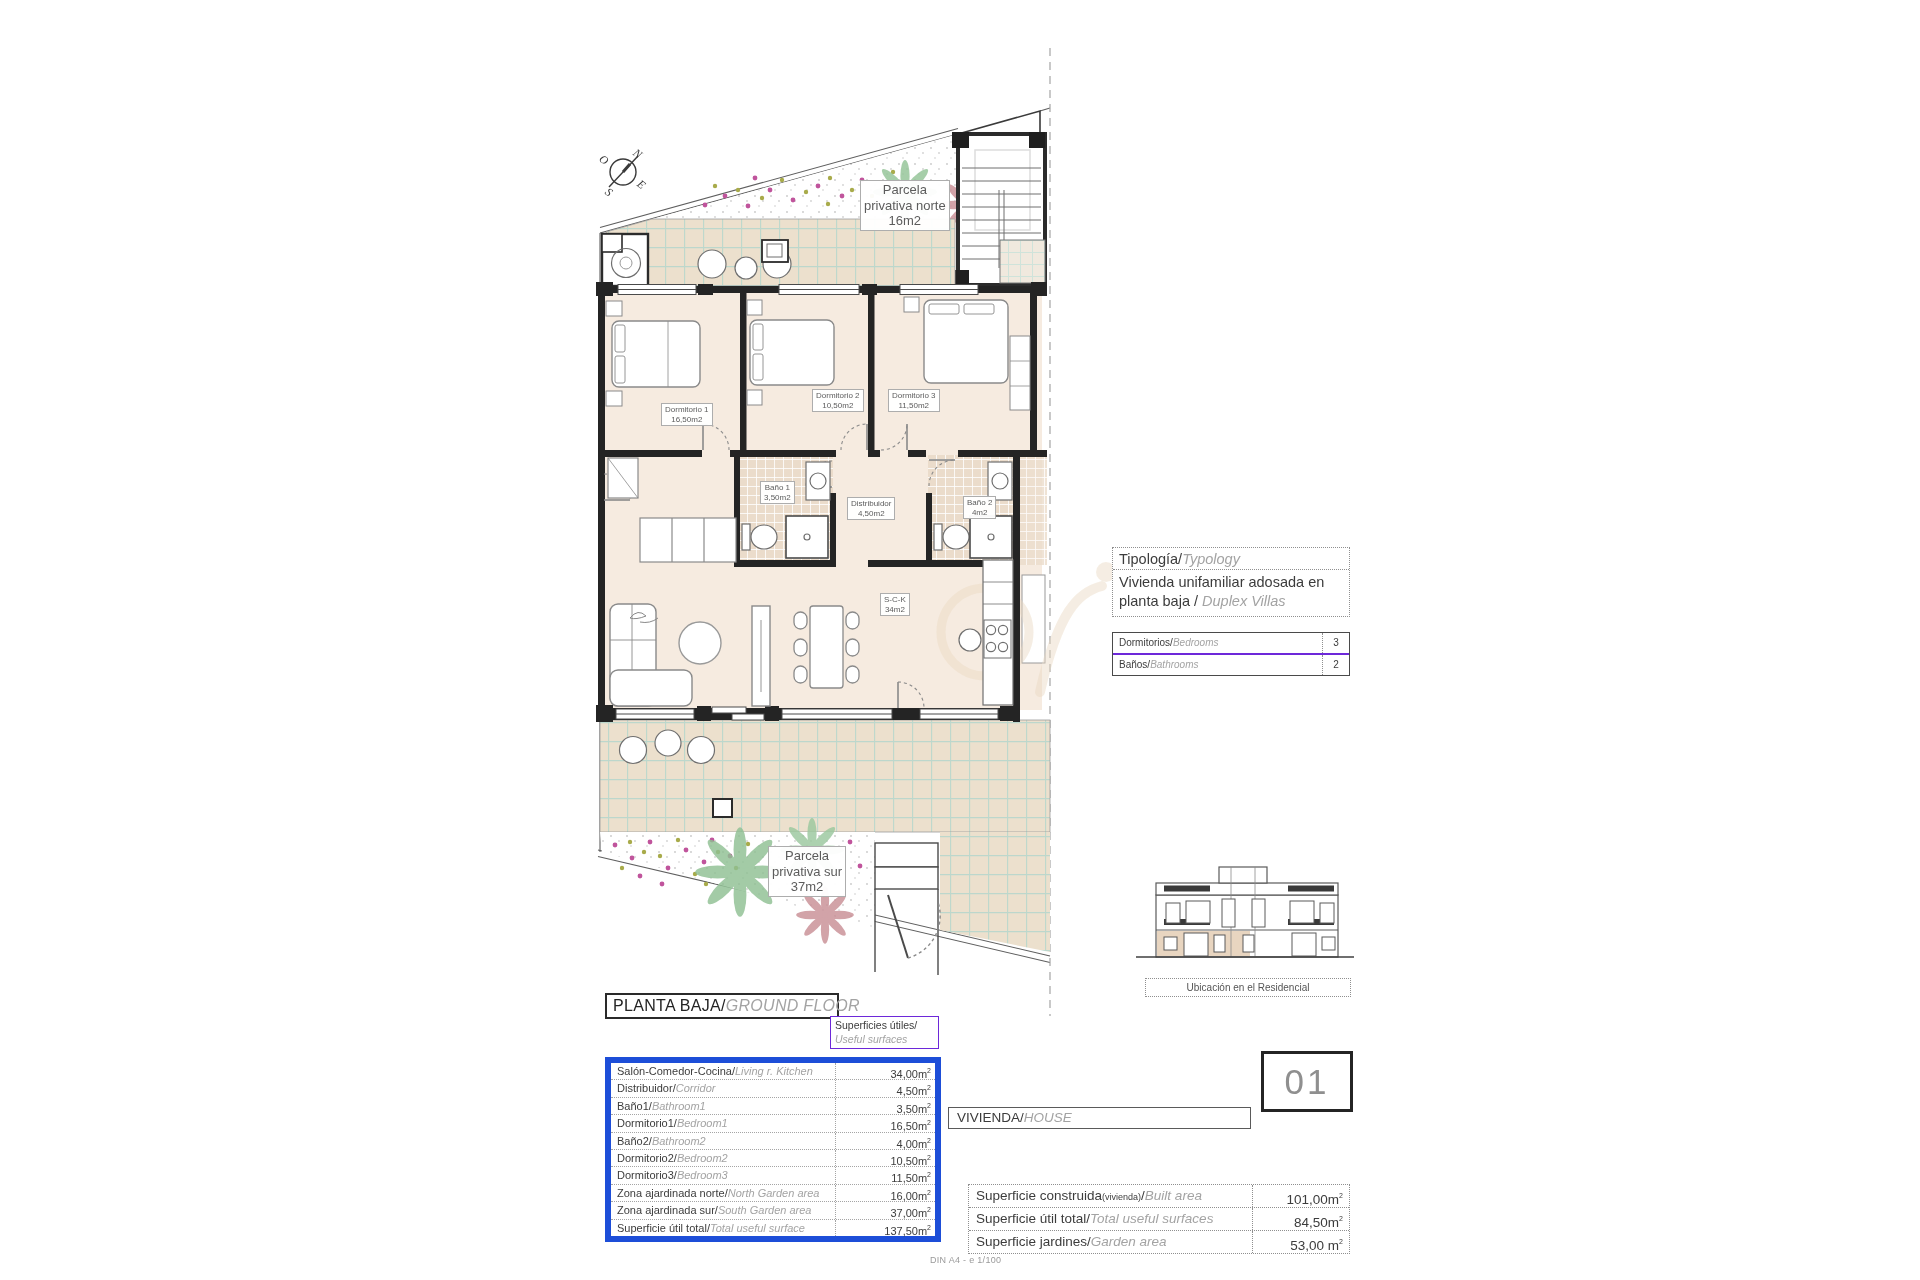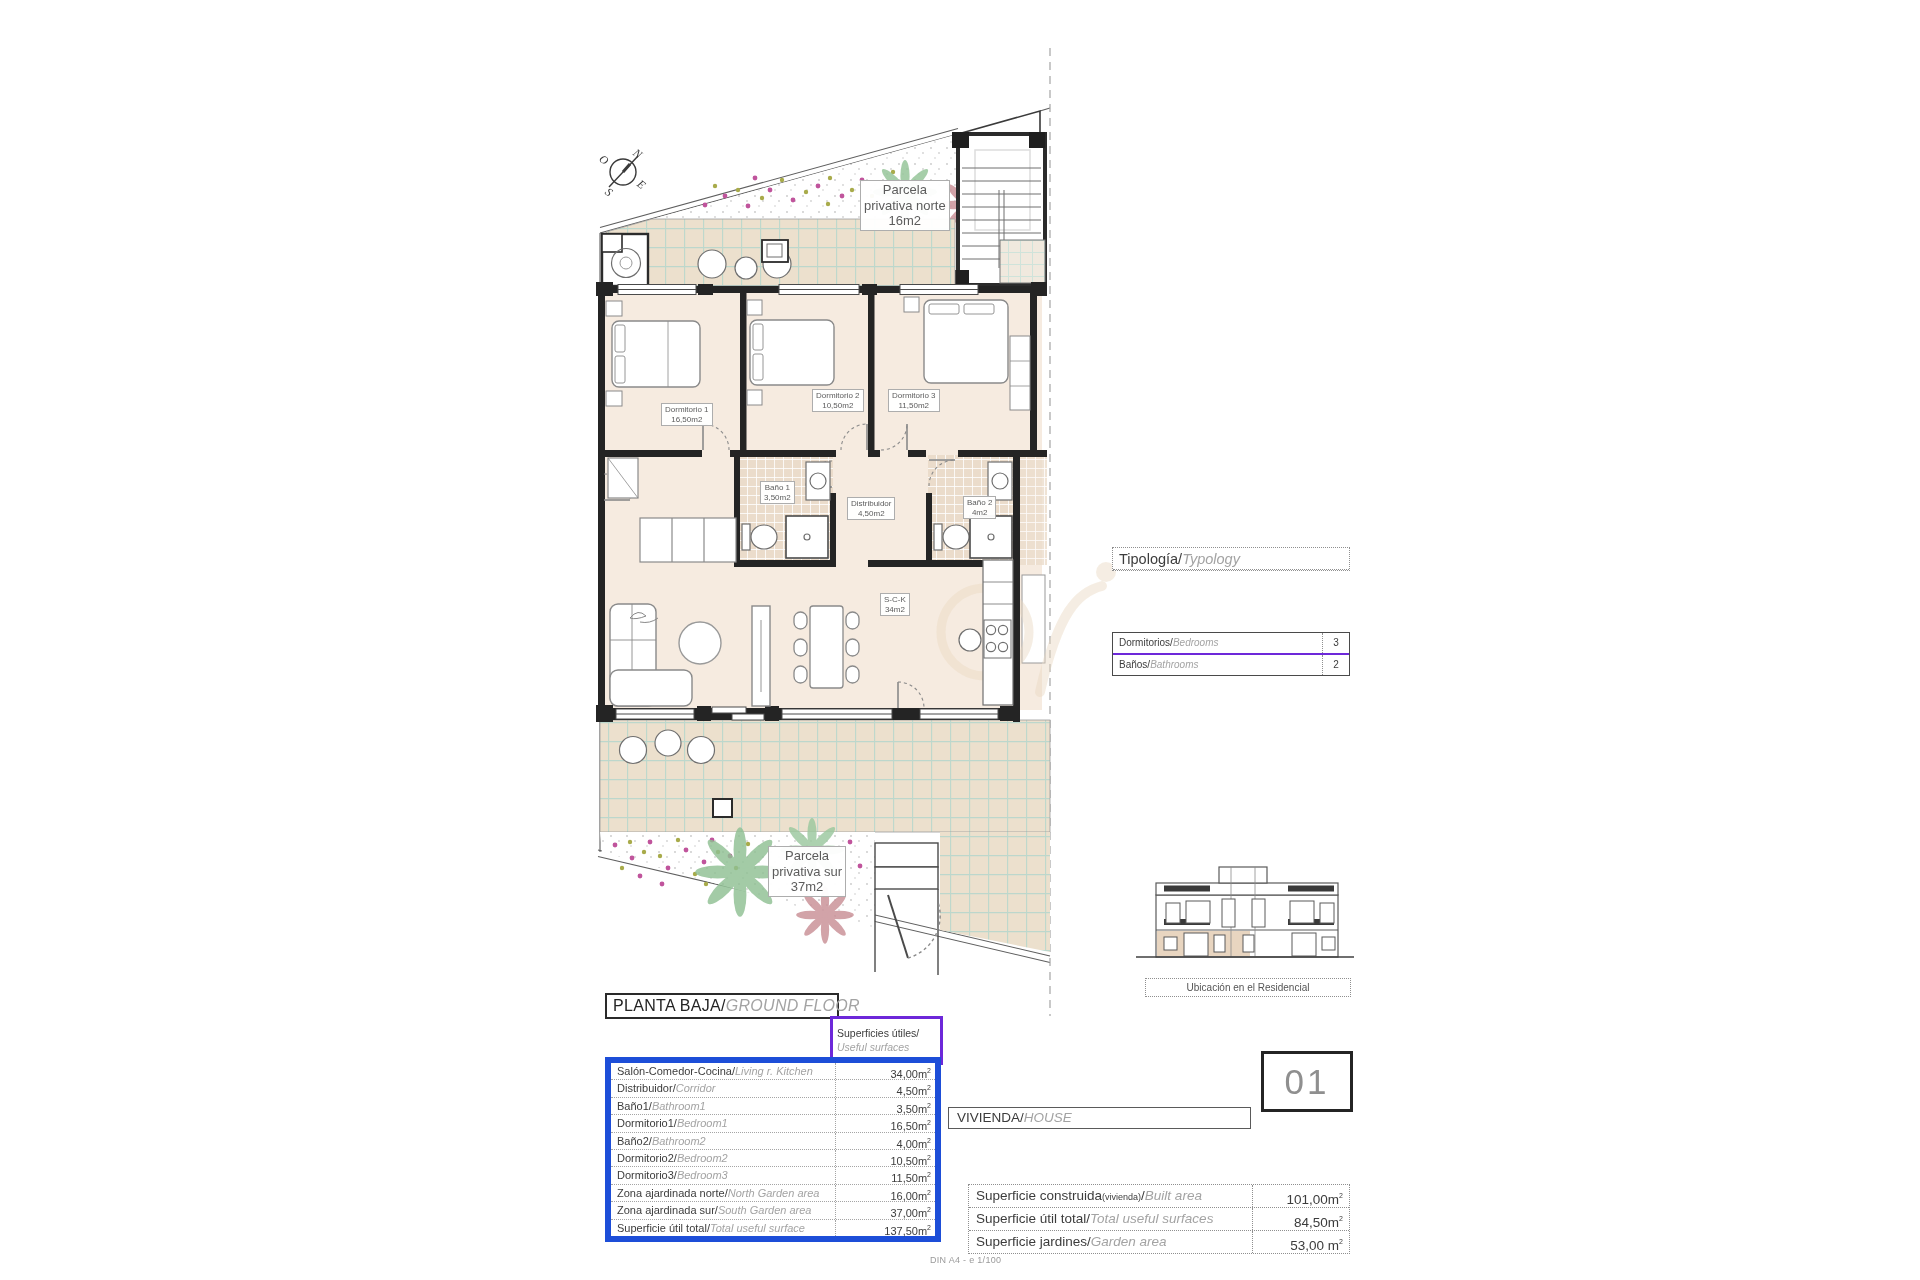--- a/index.html
+++ b/index.html
@@ -20,22 +20,22 @@
   .counts .row{display:flex;height:20px;line-height:20px;font-size:10px;}
   .counts .row + .row{border-top:2px solid #6d28d9;gap:48px;}
   .counts .lbl{flex:1;padding-left:6px;}
   .counts .val{width:26px;text-align:center;border-left:1px dotted #8f8f8f;}
   
   .caption-box{left:1145px;top:978px;width:204px;height:17px;border:1px dotted #8f8f8f;
     font-size:10px;line-height:17px;text-align:center;color:#555;}
   
   .planta-box{left:605px;top:993px;width:224px;height:22px;border:2px solid #2a2a2a;
     font-size:16px;line-height:22px;padding-left:6px;background:#fff;white-space:nowrap;letter-spacing:.3px;}
-  .suphdr-box{left:830px;top:1016px;width:99px;border:3px solid #6d28d9;background:#fff;
-    font-size:10.5px;line-height:1.3;padding:8px 4px;}
+  .suphdr-box{left:830px;top:1016px;width:99px;border:1px solid #6d28d9;background:#fff;
+    font-size:10.5px;line-height:1.3;padding:2px 4px;}
   .utable{left:605px;top:1057px;width:324px;border:6px solid #1d4ed8;background:#fff;}
   .utable .row{display:flex;height:16.4px;line-height:16.4px;font-size:11px;}
   .utable .row + .row{border-top:1px dotted #a5a5a5;}
   .utable .lbl{flex:1;padding-left:6px;white-space:nowrap;overflow:hidden;}
   .utable .val{width:95px;text-align:right;padding-right:4px;border-left:1px dotted #a5a5a5;}
   sup{font-size:7px;}
   
   .numbox{left:1261px;top:1051px;width:86px;height:55px;border:3px solid #242424;background:#fff;
     font-size:35px;color:#8f8f8f;text-align:center;line-height:55px;letter-spacing:3px;}
   .viv-bar{left:948px;top:1107px;width:293px;height:20px;border:1px solid #5a5a5a;background:#fff;
@@ -496,20 +496,23 @@
 </div>
 <div class="plan-label" style="left:880px;top:593px">
   <div>S-C-K</div>
     <div>34m2</div>
 </div>
 
 <div class="abs typology-box">
   <div class="tp-title">
     <span class="es">Tipología/</span><span class="en">Typology</span>
   </div>
+  <div class="tp-body">
+    <span class="es">Vivienda unifamiliar adosada en planta baja / </span><span class="en">Duplex Villas</span>
+  </div>
 </div>
 
 <div class="abs counts">
   <div class="row">
     <div class="lbl"><span class="es">Dormitorios/</span><span class="en">Bedrooms</span></div>
     <div class="val">3</div>
   </div>
   <div class="row">
     <div class="lbl"><span class="es">Baños/</span><span class="en">Bathrooms</span></div>
     <div class="val">2</div>

